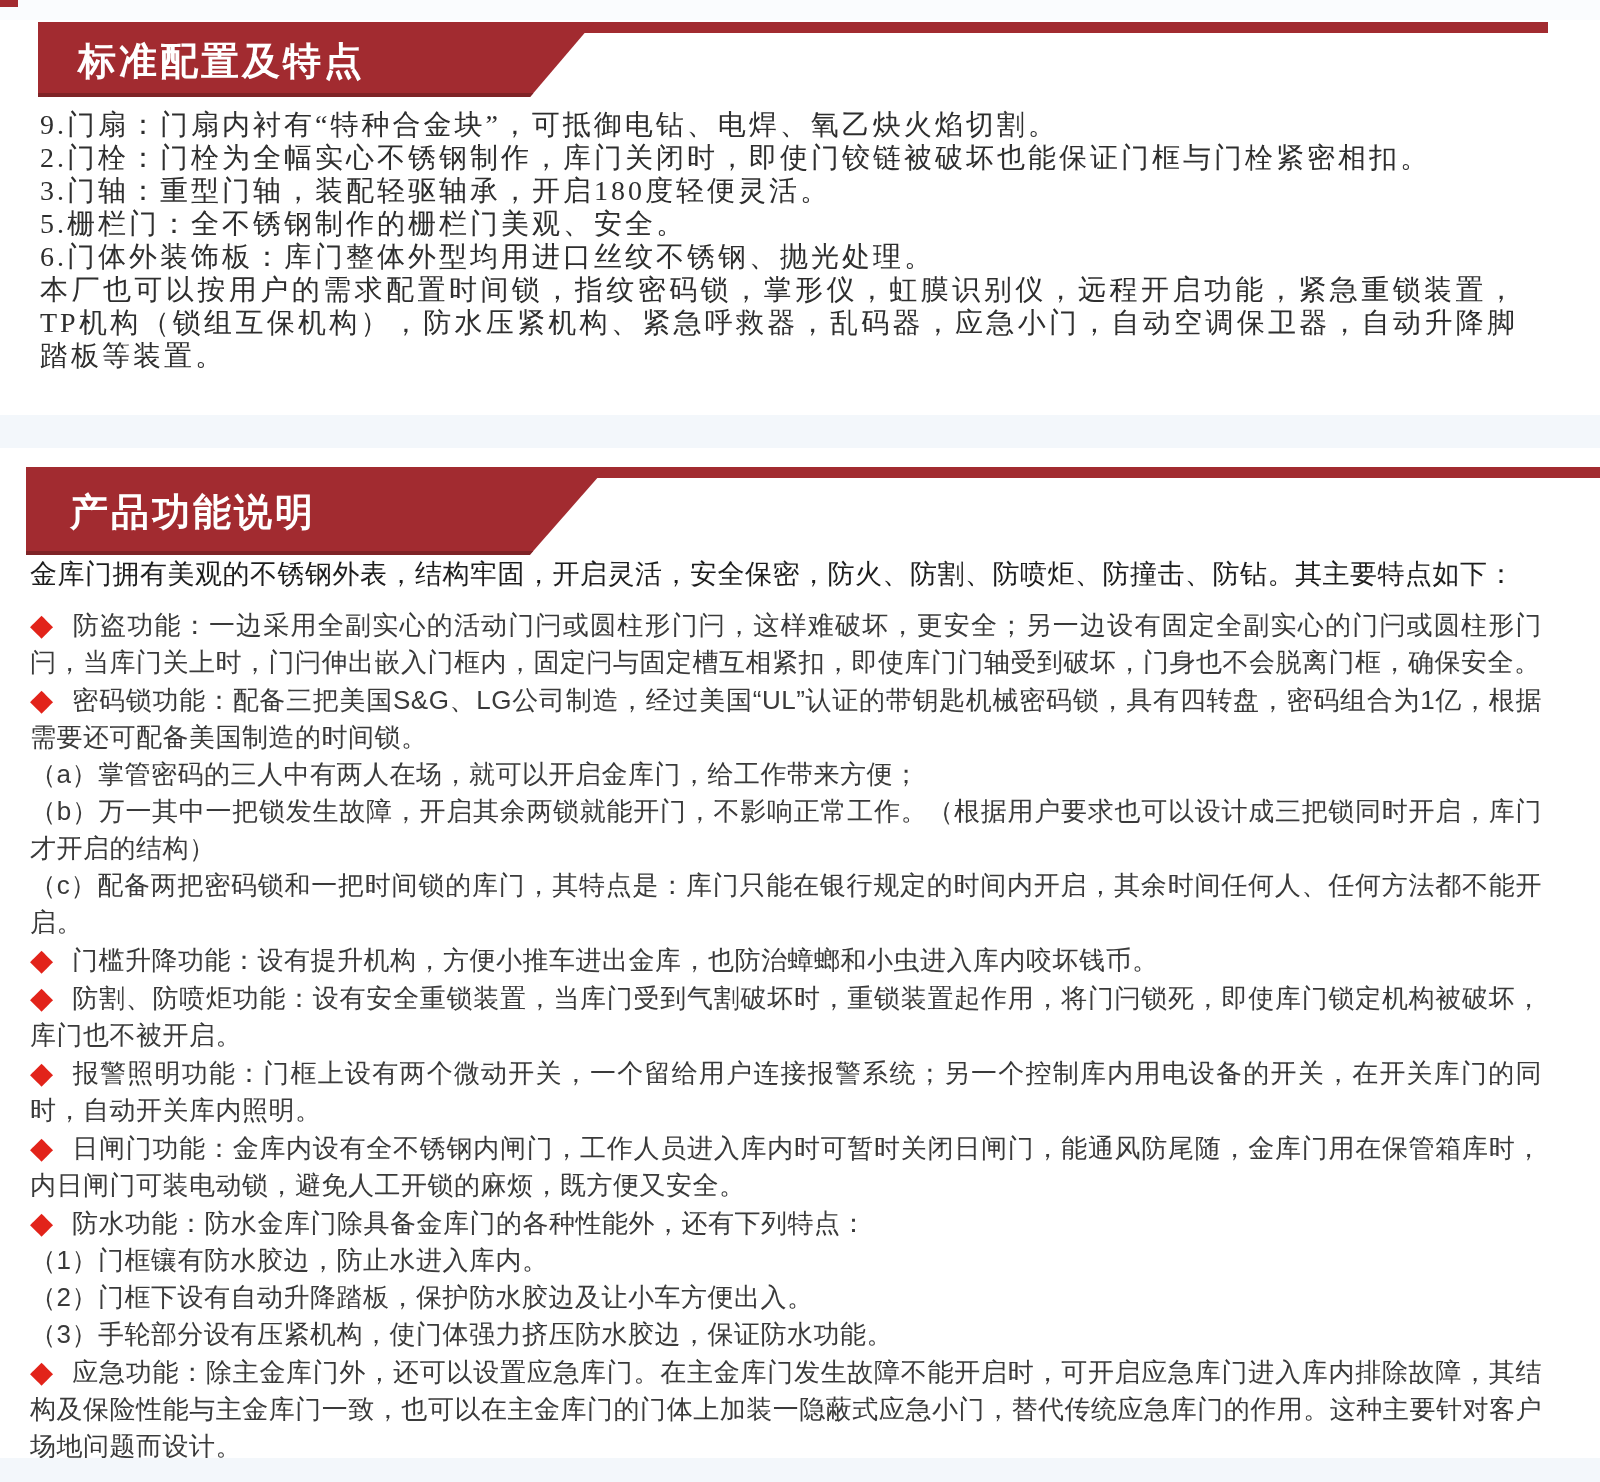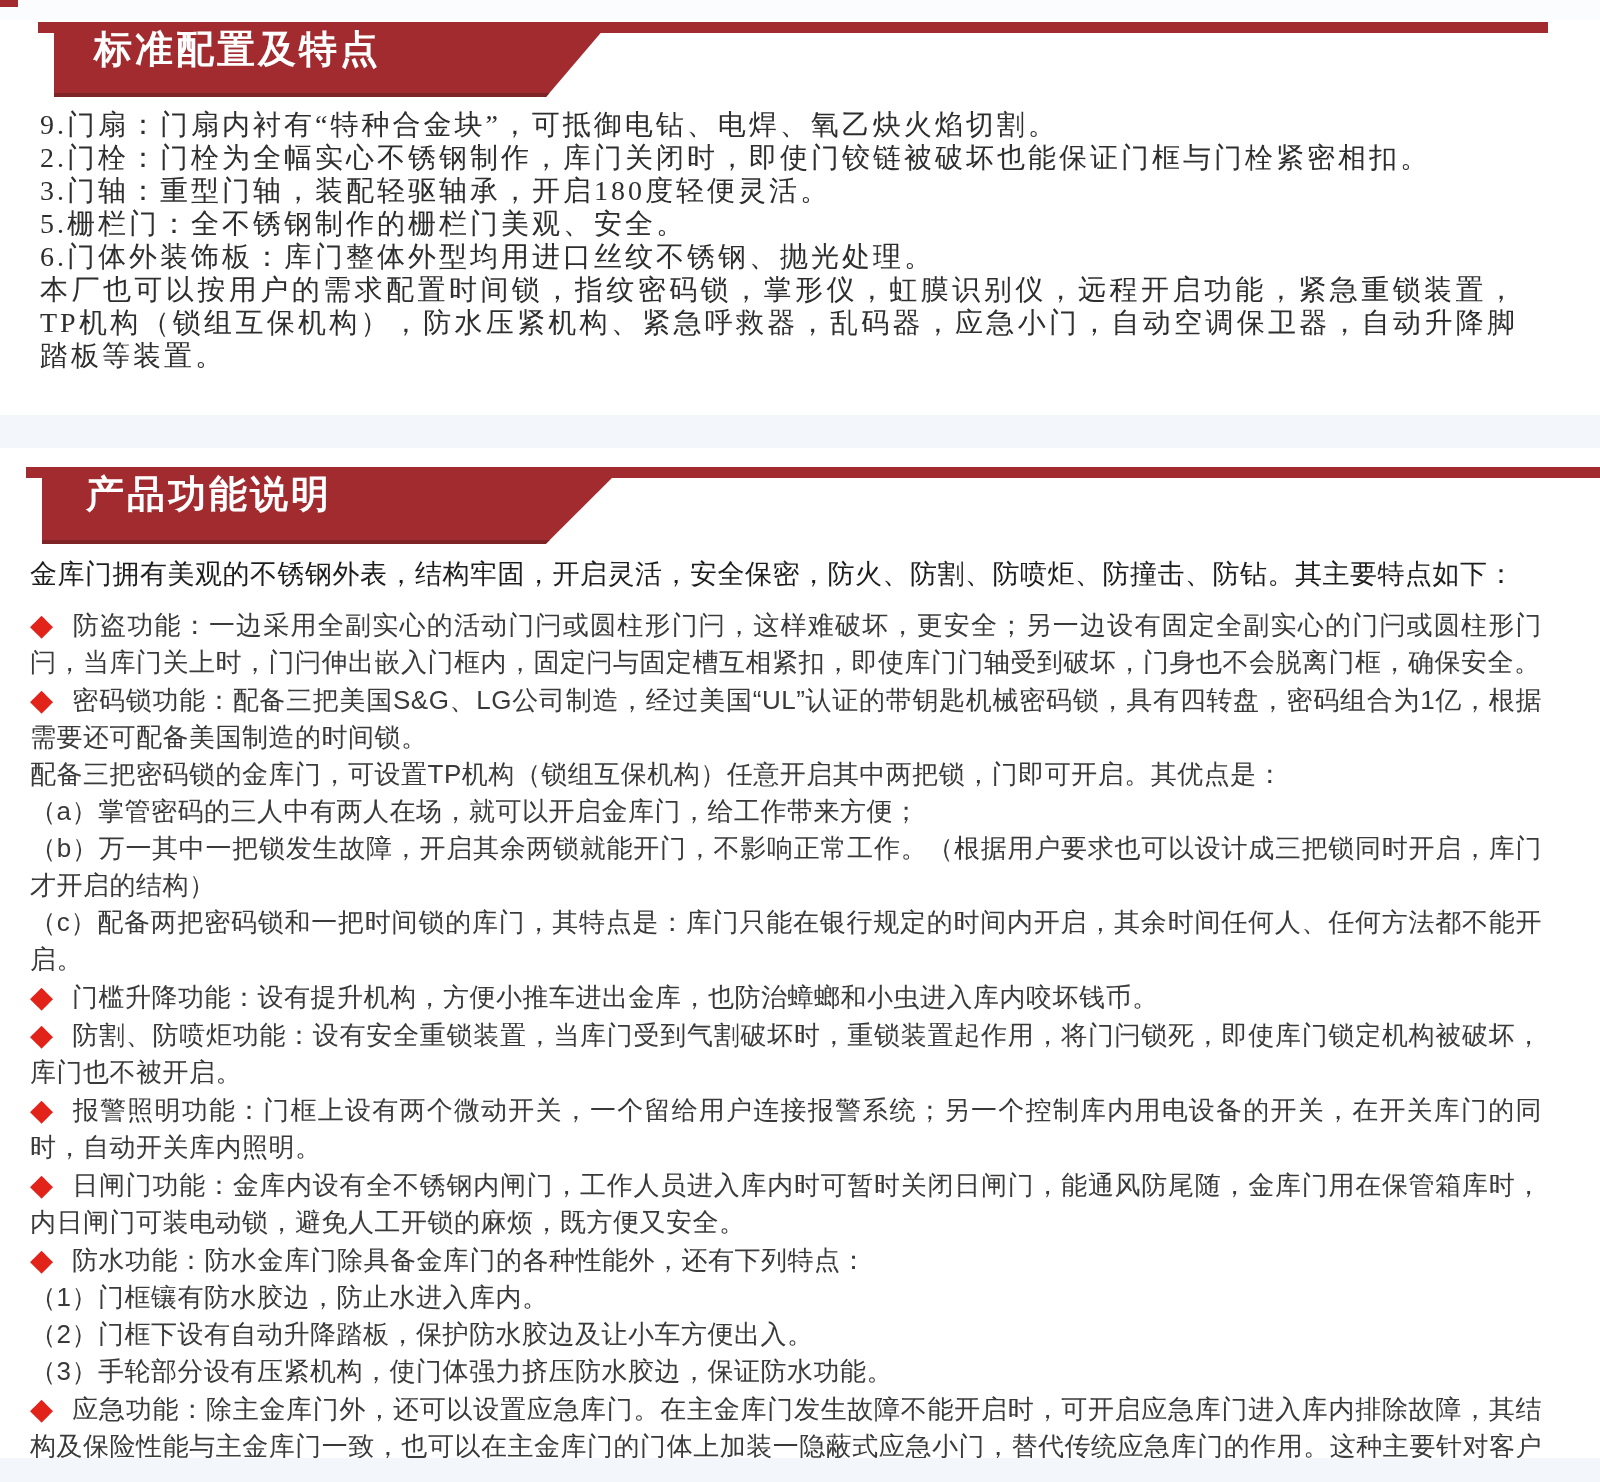--- a/index.html
+++ b/index.html
@@ -21,29 +21,29 @@
   }
   .top-tint{position:absolute;left:0;top:0;width:1600px;height:20px;background:#fafcfe;}
   .corner-sliver{position:absolute;left:0;top:0;width:18px;height:7px;background:var(--header-red);}
 
   
   .hbar{position:absolute;height:11px;background:var(--header-red);}
   .hbar1{left:38px;top:22px;width:1510px;}
   .hbar2{left:26px;top:467px;width:1574px;}
   .hblock{
     position:absolute;background:var(--header-red);
-    display:flex;align-items:flex-start;margin-left:16px;
+    display:flex;align-items:center;
   }
   .hblock1{
     left:38px;top:22px;width:556px;height:75px;
     clip-path:polygon(0 0,100% 0,88.5% 100%,0 100%);
     padding:8px 0 6px 40px;
   }
   .hblock2{
-    left:26px;top:467px;width:581px;height:77px;
+    left:26px;top:467px;width:581px;height:88px;
     clip-path:polygon(0 0,100% 0,86.7% 100%,0 100%);
     padding:8px 0 6px 44px;
   }
   .hblock .underline{
     position:absolute;left:0;bottom:0;width:100%;height:4px;
     background:var(--dark-red);
   }
   .hblock h2{
     color:#ffffff;font-size:38px;font-weight:bold;letter-spacing:3px;
     font-family:"Liberation Sans","DejaVu Sans",sans-serif;
@@ -113,21 +113,20 @@
     <div class="hbar hbar2"></div>
     <div class="hblock hblock2">
       <h2>产品功能说明</h2>
       <div class="underline"></div>
     </div>
     <div class="s2-body">
       <p class="s2-intro">金库门拥有美观的不锈钢外表，结构牢固，开启灵活，安全保密，防火、防割、防喷炬、防撞击、防钻。其主要特点如下：</p>
       <div>
           <p class="para bullet"><span class="diamond">◆</span>防盗功能：一边采用全副实心的活动门闩或圆柱形门闩，这样难破坏，更安全；另一边设有固定全副实心的门闩或圆柱形门闩，当库门关上时，门闩伸出嵌入门框内，固定闩与固定槽互相紧扣，即使库门门轴受到破坏，门身也不会脱离门框，确保安全。</p>
           <p class="para bullet"><span class="diamond">◆</span>密码锁功能：配备三把美国S&amp;G、LG公司制造，经过美国“UL”认证的带钥匙机械密码锁，具有四转盘，密码组合为1亿，根据需要还可配备美国制造的时间锁。</p>
-          <p class="para plain">配备三把密码锁的金库门，可设置TP机构（锁组互保机构）任意开启其中两把锁，门即可开启。其优点是：</p>
           <p class="para plain">（a）掌管密码的三人中有两人在场，就可以开启金库门，给工作带来方便；</p>
           <p class="para plain">（b）万一其中一把锁发生故障，开启其余两锁就能开门，不影响正常工作。（根据用户要求也可以设计成三把锁同时开启，库门才开启的结构）</p>
           <p class="para plain">（c）配备两把密码锁和一把时间锁的库门，其特点是：库门只能在银行规定的时间内开启，其余时间任何人、任何方法都不能开启。</p>
           <p class="para bullet"><span class="diamond">◆</span>门槛升降功能：设有提升机构，方便小推车进出金库，也防治蟑螂和小虫进入库内咬坏钱币。</p>
           <p class="para bullet"><span class="diamond">◆</span>防割、防喷炬功能：设有安全重锁装置，当库门受到气割破坏时，重锁装置起作用，将门闩锁死，即使库门锁定机构被破坏，库门也不被开启。</p>
           <p class="para bullet"><span class="diamond">◆</span>报警照明功能：门框上设有两个微动开关，一个留给用户连接报警系统；另一个控制库内用电设备的开关，在开关库门的同时，自动开关库内照明。</p>
           <p class="para bullet"><span class="diamond">◆</span>日闸门功能：金库内设有全不锈钢内闸门，工作人员进入库内时可暂时关闭日闸门，能通风防尾随，金库门用在保管箱库时，内日闸门可装电动锁，避免人工开锁的麻烦，既方便又安全。</p>
           <p class="para bullet"><span class="diamond">◆</span>防水功能：防水金库门除具备金库门的各种性能外，还有下列特点：</p>
           <p class="para plain">（1）门框镶有防水胶边，防止水进入库内。</p>
           <p class="para plain">（2）门框下设有自动升降踏板，保护防水胶边及让小车方便出入。</p>

